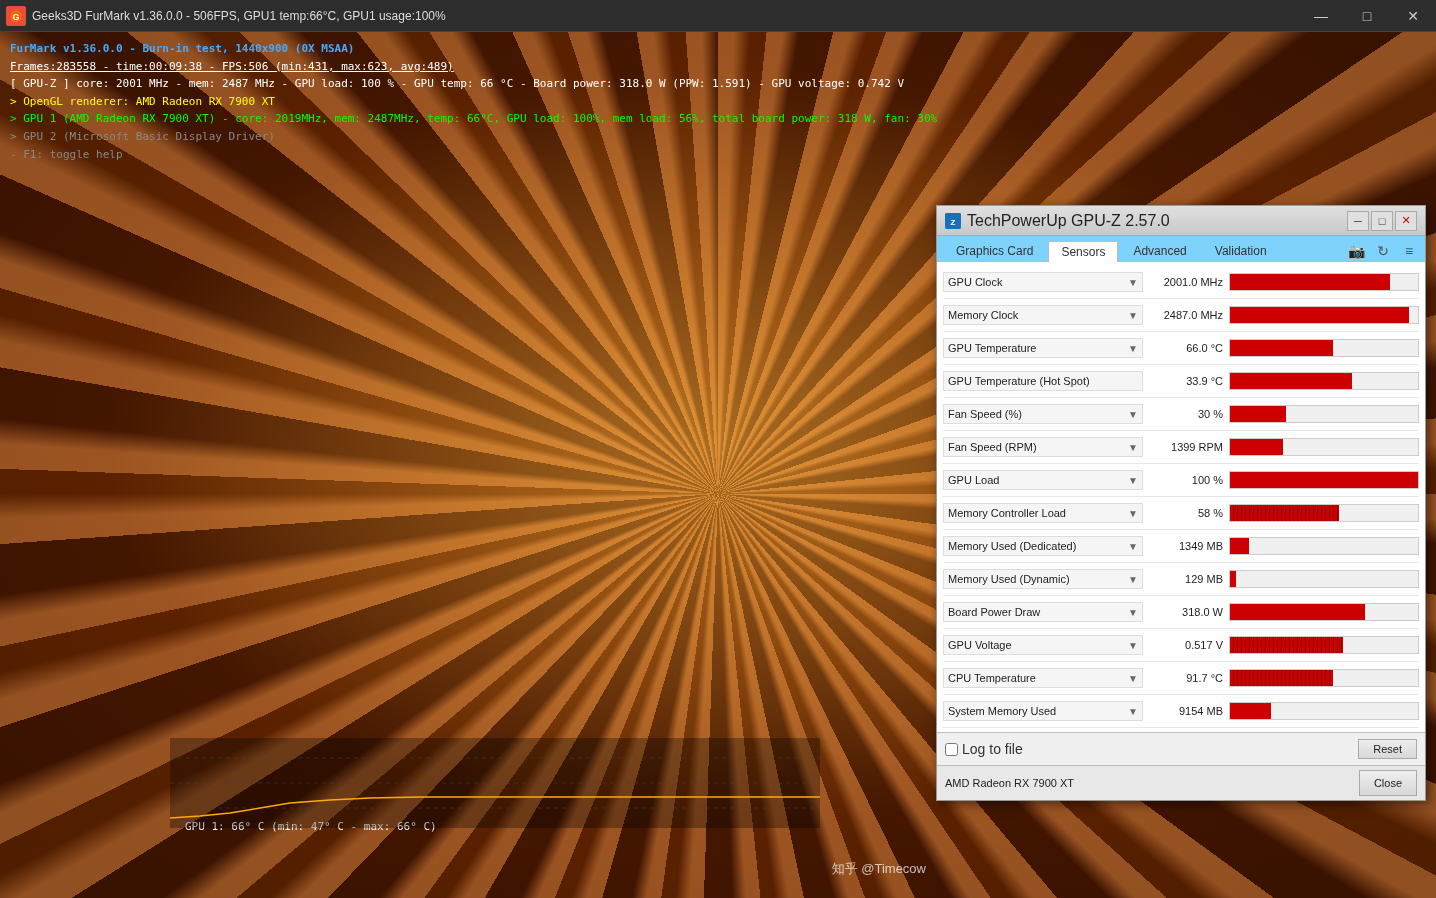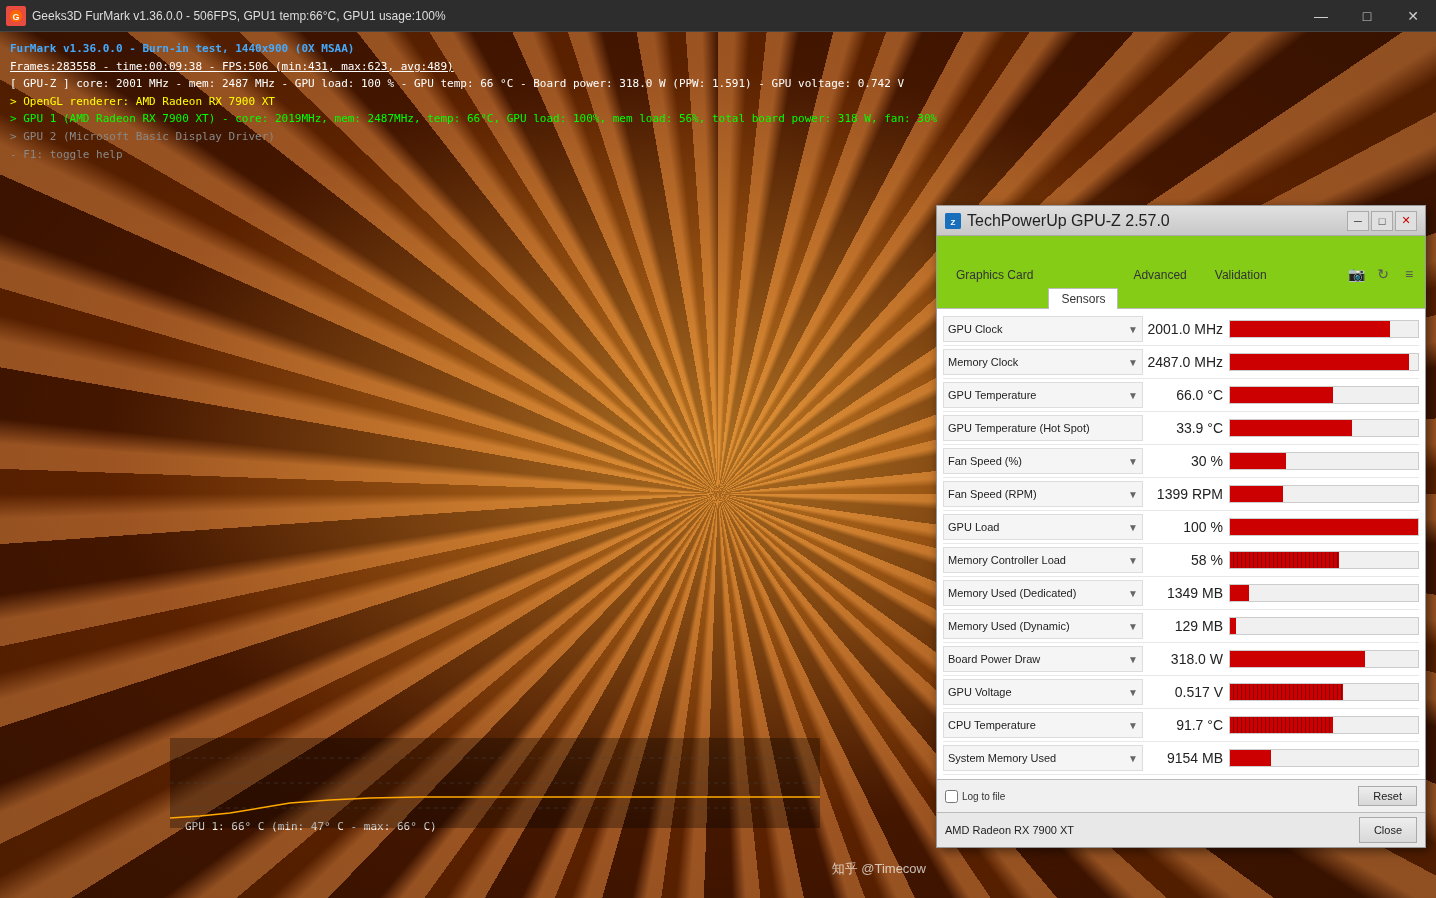--- a/index.html
+++ b/index.html
@@ -68,65 +68,65 @@
       border-bottom: 1px solid #aaa; padding: 0 8px;
     }
     .gpuz-icon { width: 16px; height: 16px; margin-right: 6px; background: #2196F3; border-radius: 2px; flex-shrink: 0; }
     .gpuz-title { font-size: 16px; color: #222; flex: 1; font-weight: normal; }
     .gpuz-win-controls { display: flex; gap: 2px; }
     .gpuz-win-btn { width: 22px; height: 20px; border: 1px solid #aaa; background: #e0e0e0; display: flex; align-items: center; justify-content: center; cursor: pointer; font-size: 11px; color: #333; }
     .gpuz-win-btn.close { color: #c00; }
 
     
     .gpuz-tabs {
-      display: flex; align-items: center; background: #84cc16;
+      display: flex; align-items: center; background: #7dd3fc;
       border-bottom: 1px solid #bbb; padding: 4px 6px 0;
       gap: 2px;
     }
     .gpuz-tab {
       padding: 3px 12px; border: 1px solid transparent; border-bottom: none;
       font-size: 12px; cursor: pointer; background: transparent; color: #333;
     }
     .gpuz-tab.active {
       background: #fff; border-color: #bbb; border-bottom-color: #fff;
-      margin-bottom: -1px; z-index: 1; position: relative; margin-top: 48px;
+      margin-bottom: -1px; z-index: 1; position: relative;
     }
     .gpuz-tab-icons { margin-left: auto; display: flex; gap: 6px; align-items: center; }
     .gpuz-tab-icon { width: 20px; height: 20px; display: flex; align-items: center; justify-content: center; cursor: pointer; font-size: 14px; color: #555; }
 
     
     .sensors-content { background: #fff; padding: 4px 6px; }
 
     .sensor-row {
       display: flex; align-items: center; height: 33px; border-bottom: 1px solid #e8e8e8;
     }
     .sensor-name {
       flex: 0 0 200px; display: flex; align-items: center; justify-content: space-between;
-      padding: 0 4px; background: #f5f5f5; border: 1px solid #ddd; height: 26px; margin-right: 4px;
+      padding: 0 4px; background: #f5f5f5; border: 1px solid #ddd; height: 20px; margin-right: 4px;
     }
     .sensor-name-text { font-size: 11px; color: #222; }
     .sensor-dropdown { font-size: 10px; color: #666; cursor: pointer; }
     .sensor-value {
-      flex: 0 0 80px; text-align: right; font-size: 14px; color: #222; padding-right: 4px;
+      flex: 0 0 80px; text-align: right; font-size: 11px; color: #222; padding-right: 4px;
     }
     .sensor-bar-container {
       flex: 1; height: 18px; background: #f0f0f0; border: 1px solid #ccc; margin-left: 2px; overflow: hidden;
     }
     .sensor-bar {
       height: 100%; background: #cc0000;
     }
     .sensor-bar.partial { background: repeating-linear-gradient(90deg, #cc0000 0px, #cc0000 3px, #880000 3px, #880000 4px); }
 
     
     .gpuz-bottom {
       background: #f0f0f0; border-top: 1px solid #bbb;
       padding: 6px 8px; display: flex; align-items: center;
     }
     .log-checkbox { margin-right: 4px; }
-    .log-label { font-size: 10px; color: #333; }
+    .log-label { font-size: 14px; color: #333; }
     .gpuz-bottom-right { margin-left: auto; display: flex; gap: 6px; align-items: center; }
     .gpuz-btn {
       padding: 3px 14px; border: 1px solid #aaa; background: linear-gradient(to bottom, #eee, #d8d8d8);
       font-size: 11px; cursor: pointer; color: #222;
     }
 
     
     .gpuz-footer {
       background: #e8e8e8; border-top: 1px solid #bbb;
       padding: 4px 8px; display: flex; align-items: center; justify-content: space-between;

